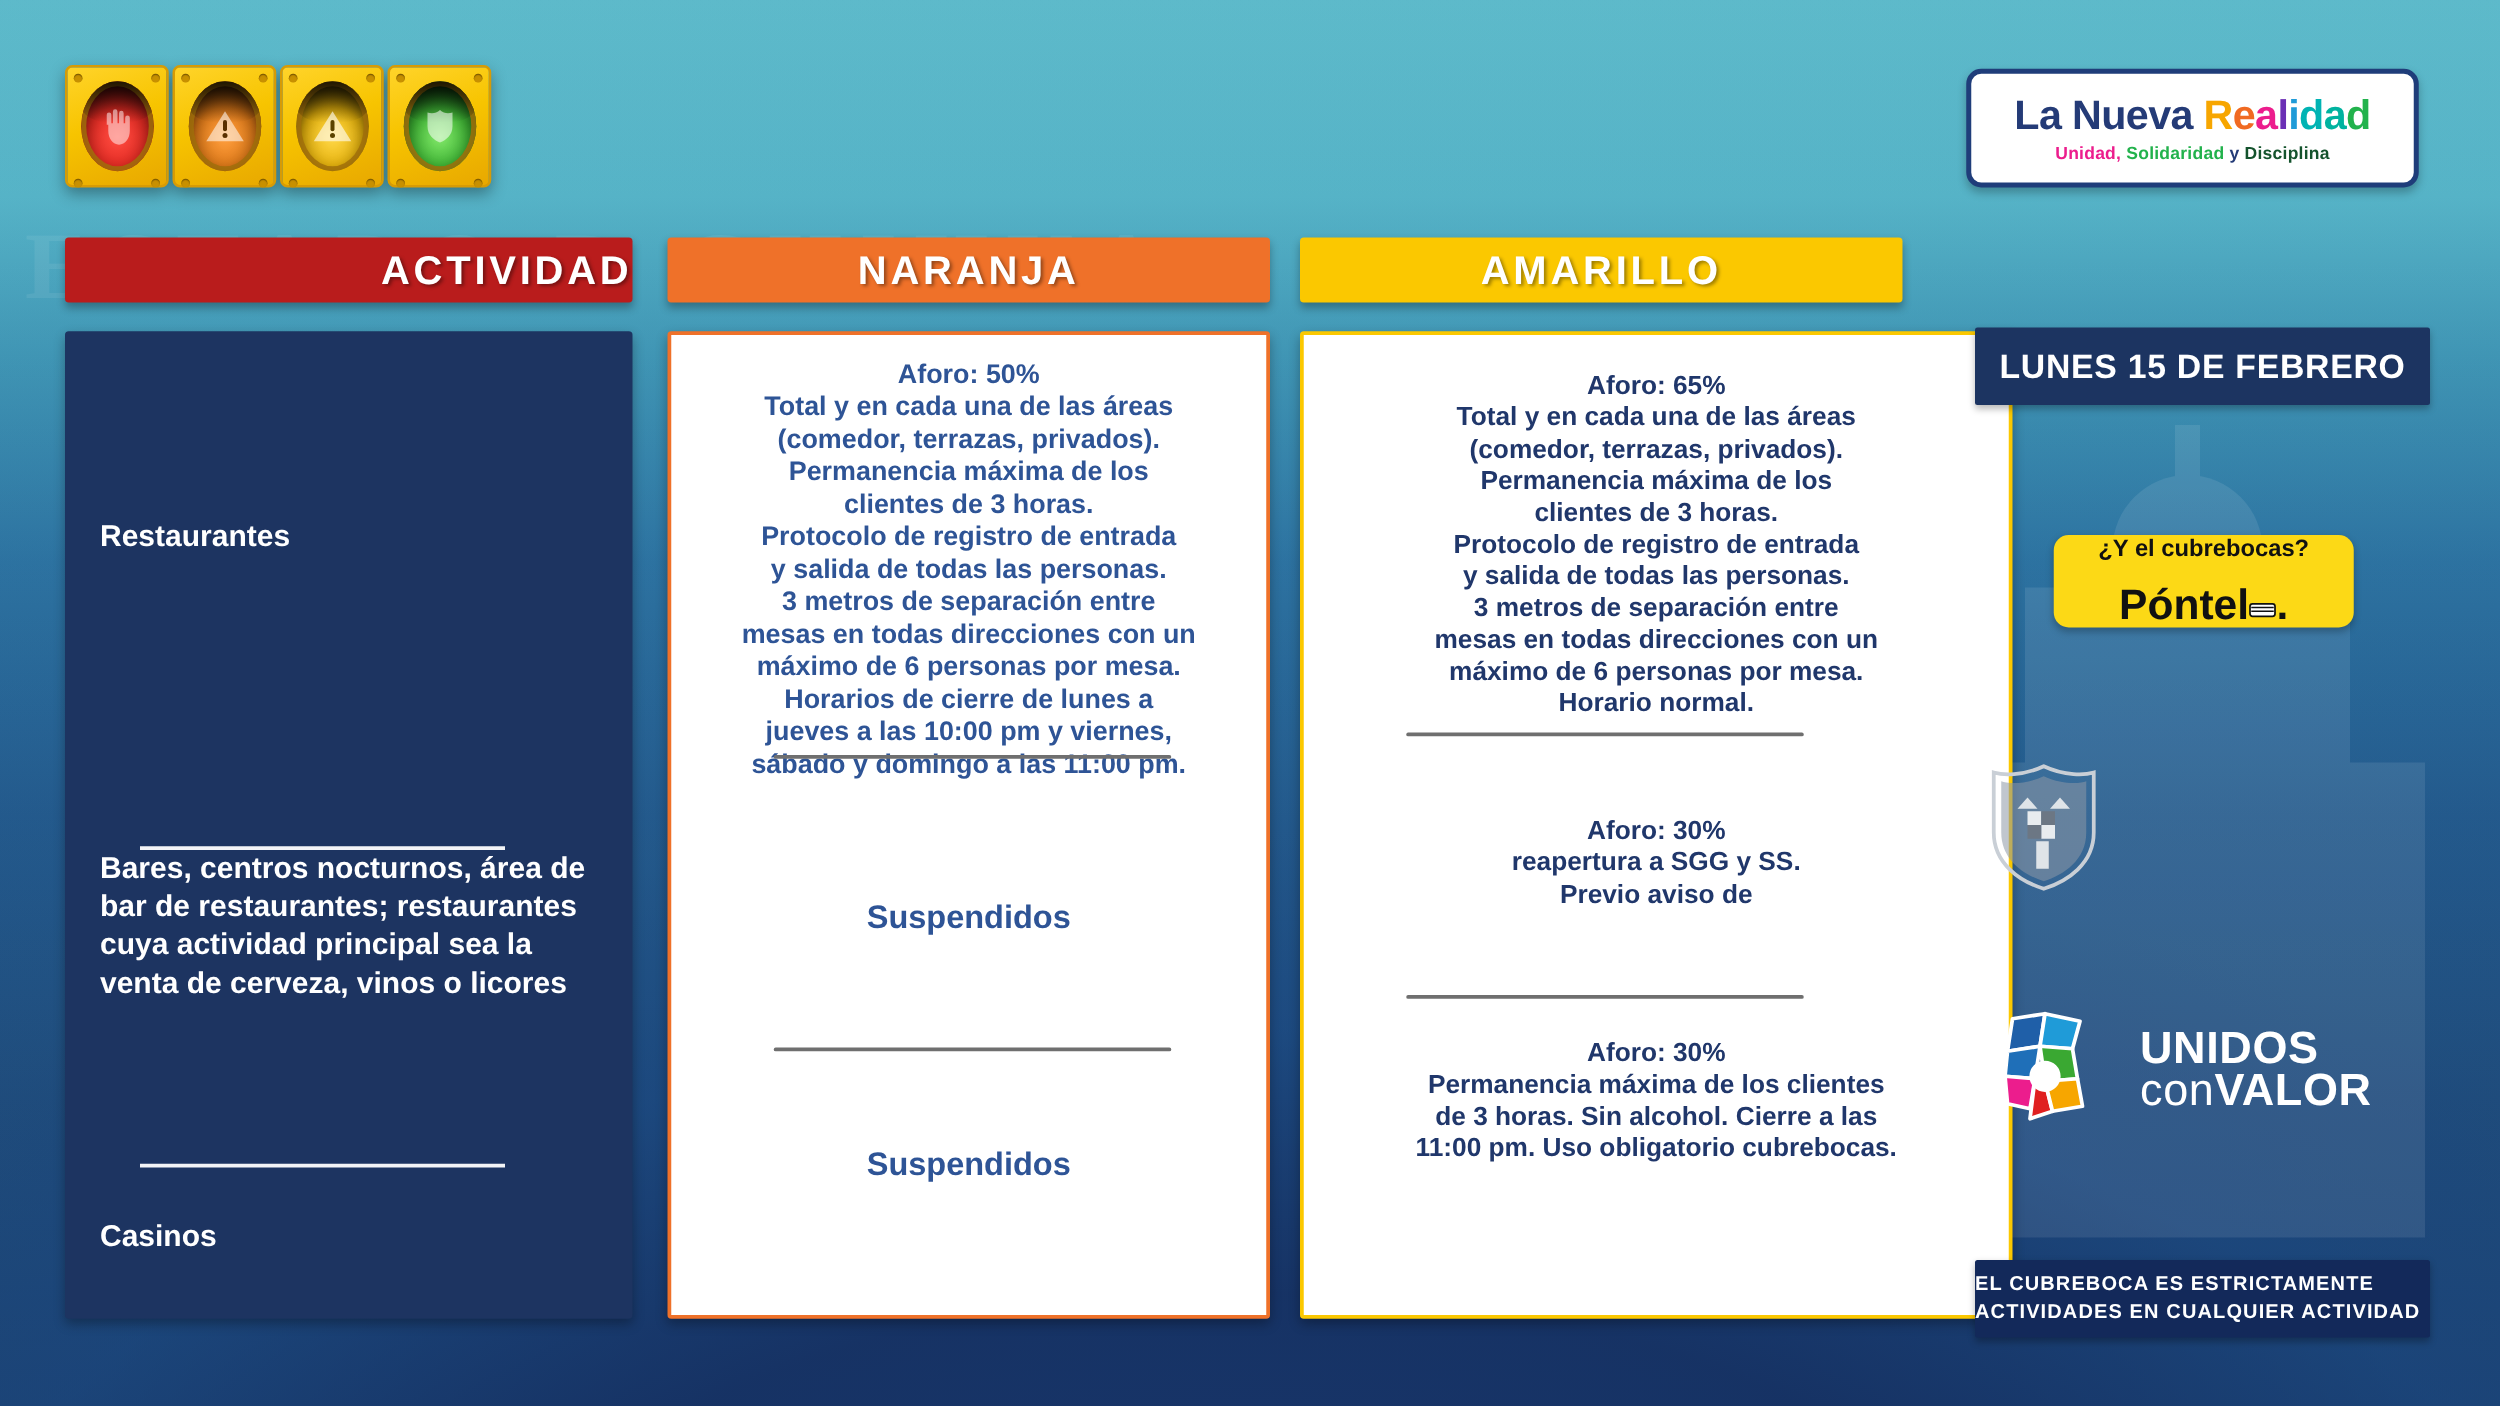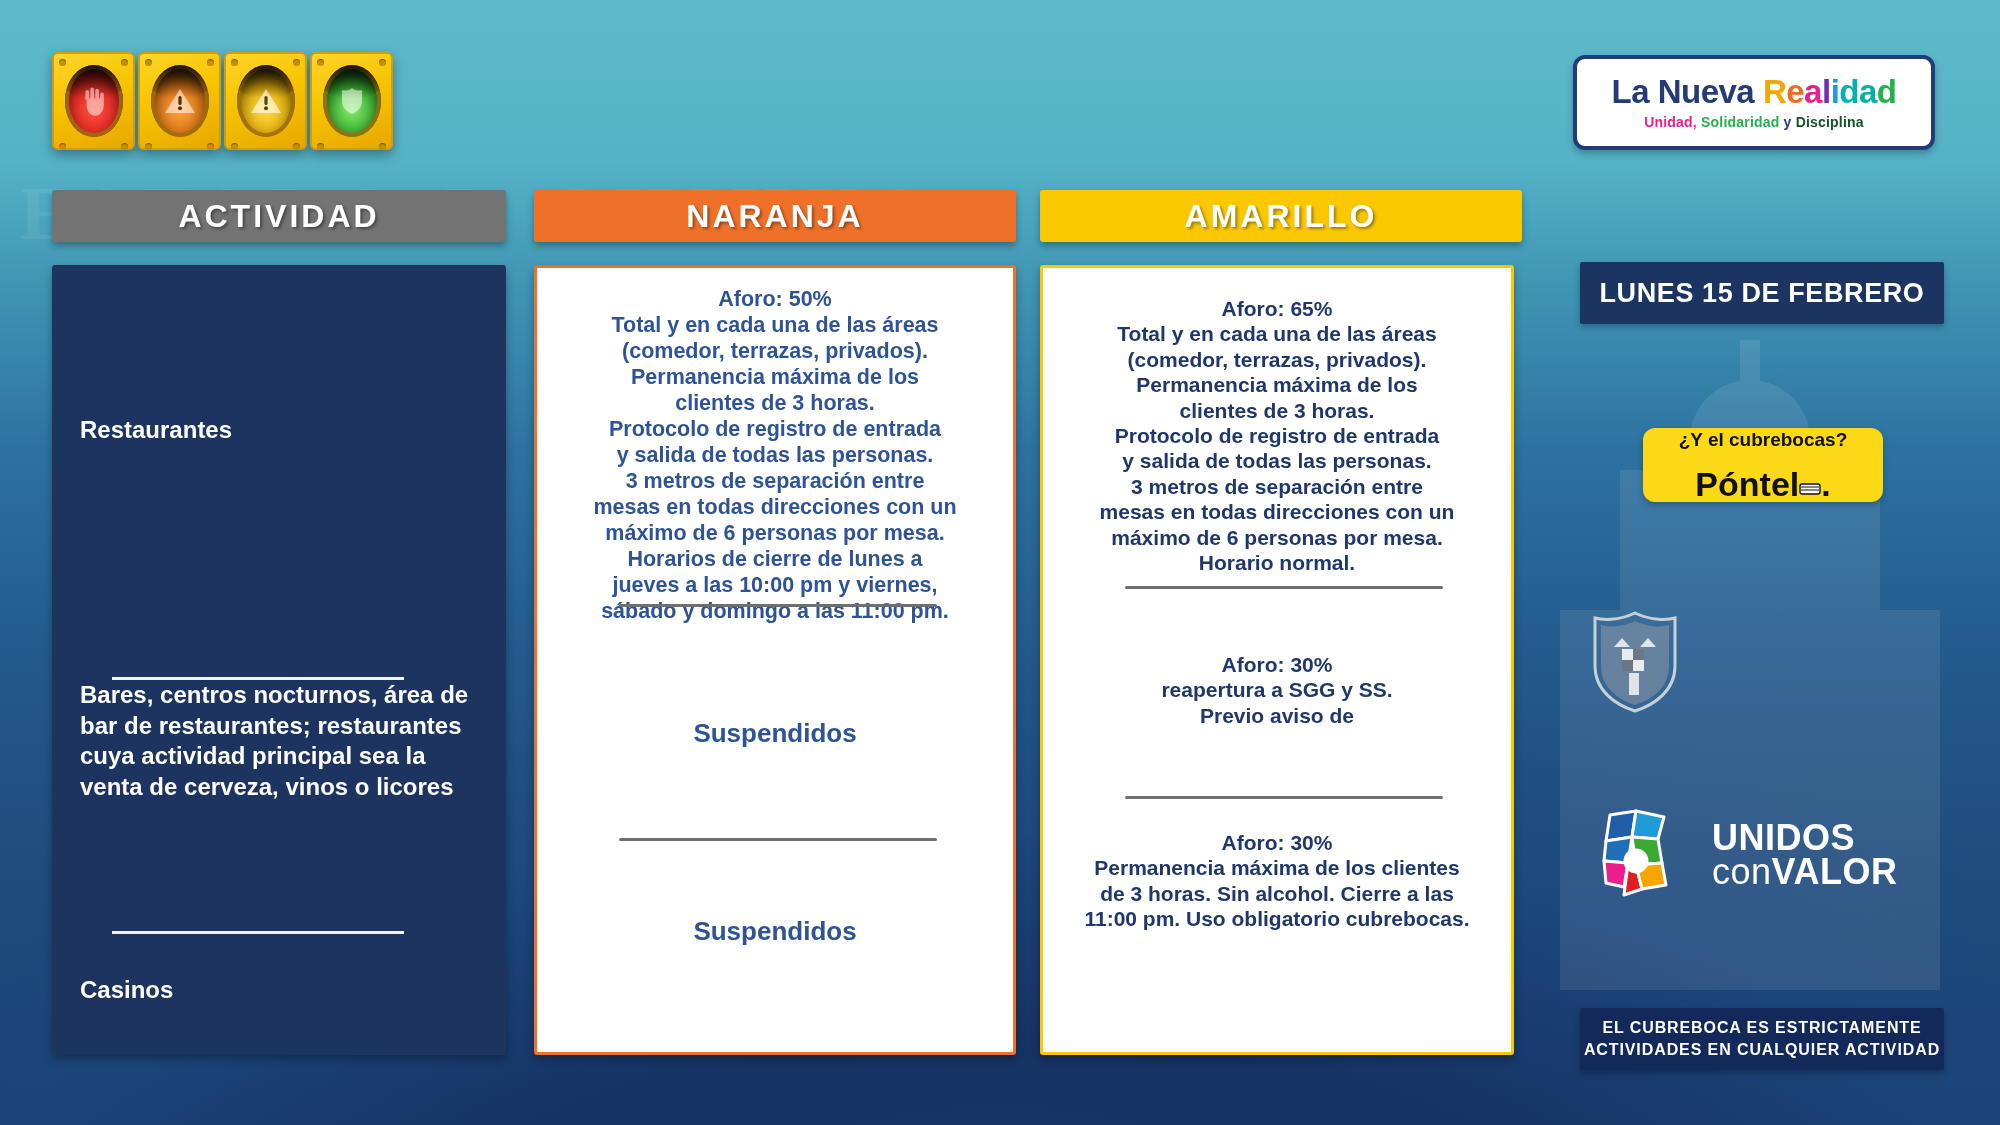--- a/index.html
+++ b/index.html
@@ -128,21 +128,21 @@
   #rule-1 { top: 412px; }
   #rule-2 { top: 666px; }
 
   .card {
     position: absolute; top: 265px; height: 790px;
     background: #ffffff; border-radius: 3px;
     box-shadow: 0 4px 9px rgba(0,0,0,.3);
     padding: 8px 16px;
   }
   #card-naranja  { left: 534px;  width: 482px; border: 3px solid #ef7129; }
-  #card-amarillo { left: 1040px; width: 474px; border: 3px solid #fbc800; }
+  #card-amarillo { left: 1040px; width: 570px; border: 3px solid #fbc800; }
 
   .cell { position: absolute; left: 16px; width: calc(100% - 32px); text-align: center;
     color: #2e5496; }
   .cell p { margin: 0; font-size: 21.5px; line-height: 1.21; font-weight: 600; }
   #card-amarillo .cell { color: #20376b; }
   #card-amarillo .cell p { font-size: 21px; }
   .cell p.b { font-weight: 800; }
   .cell .suspend { font-size: 26px; font-weight: 800; }
 
   .sep { position: absolute; height: 3px; background: #6f6f6f; border-radius: 2px; }
@@ -187,21 +187,21 @@
 
   .uv-logo { position: absolute; left: 1592px; top: 800px; width: 360px; height: 110px;
     display: flex; align-items: center; gap: 16px; }
   .uv-t1 { color:#fff; font-size: 36px; font-weight: 800; line-height: .95; letter-spacing: .5px; }
   .uv-t2 { color:#fff; font-size: 36px; line-height: .95; letter-spacing: .5px; }
   .uv-t2 b { font-weight: 800; } .uv-t2 i { font-style: normal; font-weight: 400; }
 
   .foot-chip {
     position: absolute; left: 1580px; top: 1008px; width: 364px; height: 62px;
     background: #13295a; border-radius: 2px;
-    display: flex; flex-direction: column; align-items: center; justify-content: center;
+    display: flex; flex-direction: column; justify-content: center;
     box-shadow: 0 3px 6px rgba(0,0,0,.28);
   }
   .foot-chip span { color: #fff; font-size: 16px; font-weight: 700; letter-spacing: .9px; line-height: 1.35; }
 </style>
 </head>
 <body>
 
 <div class="bg-watermark-left">ESTADO D CHIHUAHUA</div>
 
 <svg class="bg-watermark" viewBox="0 0 500 900">
@@ -284,21 +284,21 @@
   <div class="brand-card">
     <div class="brand-line1">
       <span class="bl-nueva">La Nueva </span><span id="realidad-letters"><span style="color: rgb(247, 166, 0); font-weight: 800;">R</span><span style="color: rgb(240, 106, 34); font-weight: 800;">e</span><span style="color: rgb(236, 29, 141); font-weight: 800;">a</span><span style="color: rgb(107, 47, 181); font-weight: 800;">l</span><span style="color: rgb(31, 155, 216); font-weight: 800;">i</span><span style="color: rgb(0, 179, 179); font-weight: 800;">d</span><span style="color: rgb(0, 179, 160); font-weight: 800;">a</span><span style="color: rgb(34, 178, 76); font-weight: 800;">d</span></span>
     </div>
     <div class="brand-line2">
       <span id="b-unidad" style="color: rgb(236, 29, 141);">Unidad,</span><span id="b-solid" style="color: rgb(34, 178, 76);"> Solidaridad</span><span id="b-y" style="color: rgb(36, 59, 119);"> y </span><span id="b-disc" style="color: #14532d;">Disciplina</span>
     </div>
   </div>
 </div>
 
-<div class="col-head" id="head-actividad" style="background: #737373;">
+<div class="col-head" id="head-actividad" style="background: #b91c1c; justify-content: flex-end;">
   <span>ACTIVIDAD</span>
 </div>
 <div class="col-head" id="head-naranja" style="background: rgb(239, 113, 41);">
   <span>NARANJA</span>
 </div>
 <div class="col-head" id="head-amarillo" style="background: rgb(251, 200, 0);">
   <span>AMARILLO</span>
 </div>
 
 <div class="act-panel">

